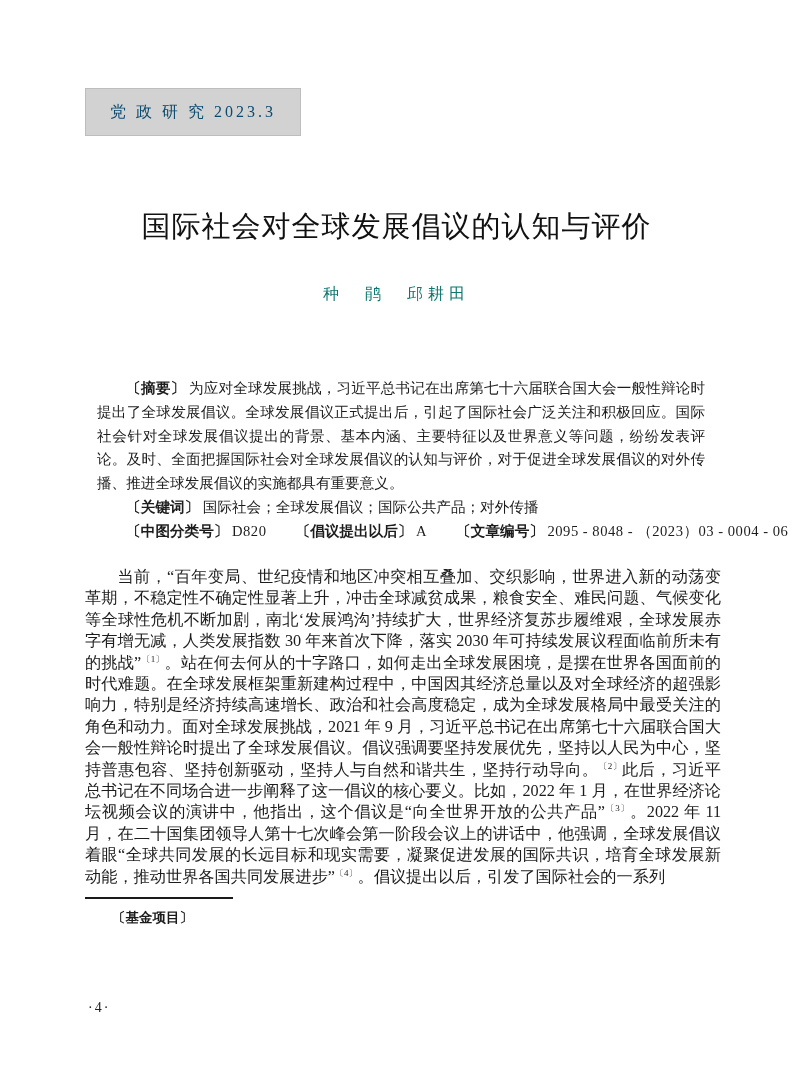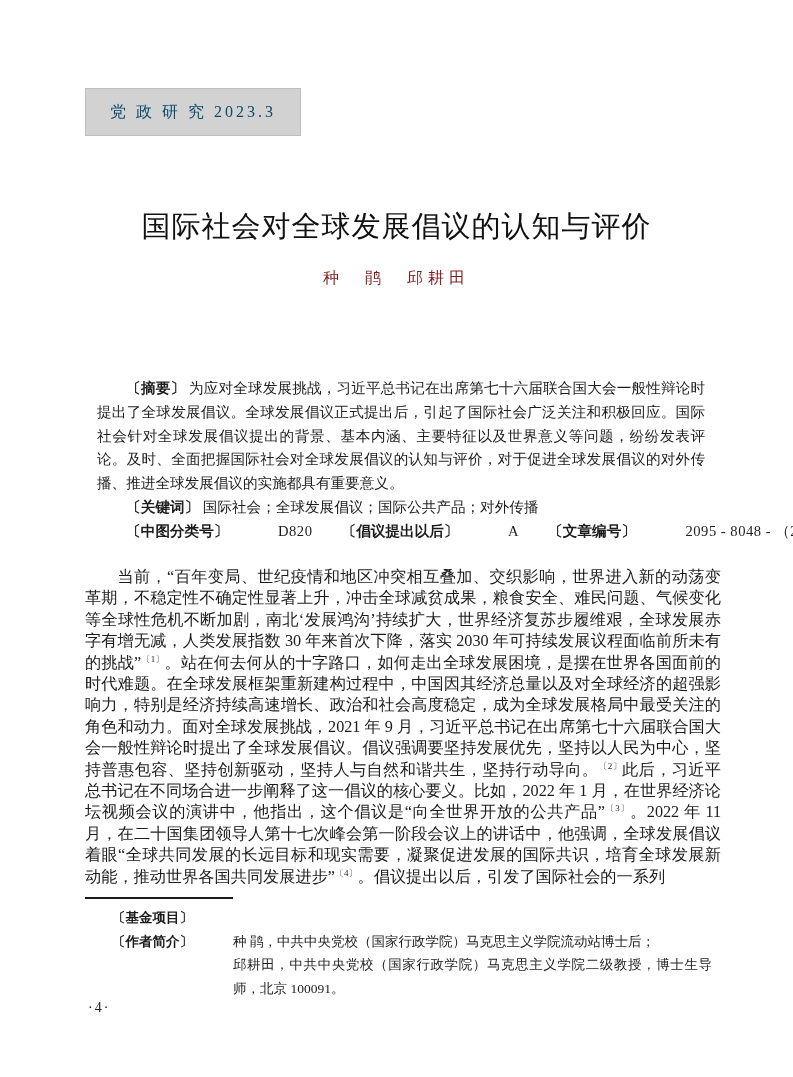--- a/index.html
+++ b/index.html
@@ -21,37 +21,37 @@
     display:flex; align-items:center; justify-content:center;
     font-size:16px; letter-spacing:3px; color:#0c4a6e;
   }
   .title {
     position:absolute; left:0; top:207px; width:100%;
     text-align:center;
     font-size:29px; font-weight:normal; letter-spacing:1px;
     color:#111;
   }
   .authors {
-    position:absolute; left:0; top:268px; width:100%;
+    position:absolute; left:0; top:284px; width:100%;
     text-align:center;
-    font-size:16px; letter-spacing:5px; color:#7f1d1d;
+    font-size:16px; letter-spacing:5px; color:#0f766e;
   }
   .abstract-block {
     position:absolute; left:97px; top:377px; width:608px;
     font-size:14.6px; line-height:23.8px;
     text-align:justify;
   }
   .abstract-block p { text-indent:2em; }
   .fn-label, .meta-label {
     font-family:Liberation Serif, serif;
     font-weight:bold;
   }
   .meta-line { text-indent:2em; white-space:nowrap; }
   .meta-gap { display:inline-block; width:2em; }
-  .meta-val { letter-spacing:0.5px;margin-left:46px; }
+  .meta-val { letter-spacing:0.5px; }
   .body-text {
     position:absolute; left:85px; top:567px; width:636px;
     font-size:16.2px; line-height:21.4px;
     text-align:justify;
   }
   .body-text p { text-indent:2em; }
   .body-text sup { font-size:9px; line-height:0; vertical-align:super; letter-spacing:0; }
   .footnote-divider {
     position:absolute; left:85px; top:897px;
     width:148px; height:2px; background:#1a1a1a;
@@ -90,24 +90,17 @@
   <div class="body-text">
     <p><span>当前，“百年变局、世纪疫情和地区冲突相互叠加、交织影响，世界进入新的动荡变革期，不稳定性不确定性显著上升，冲击全球减贫成果，粮食安全、难民问题、气候变化等全球性危机不断加剧，南北‘发展鸿沟’持续扩大，世界经济复苏步履维艰，全球发展赤字有增无减，人类发展指数 30 年来首次下降，落实 2030 年可持续发展议程面临前所未有的挑战”</span><sup>〔1〕</sup><span>。站在何去何从的十字路口，如何走出全球发展困境，是摆在世界各国面前的时代难题。在全球发展框架重新建构过程中，中国因其经济总量以及对全球经济的超强影响力，特别是经济持续高速增长、政治和社会高度稳定，成为全球发展格局中最受关注的角色和动力。面对全球发展挑战，2021 年 9 月，习近平总书记在出席第七十六届联合国大会一般性辩论时提出了全球发展倡议。倡议强调要坚持发展优先，坚持以人民为中心，坚持普惠包容、坚持创新驱动，坚持人与自然和谐共生，坚持行动导向。</span><sup>〔2〕</sup><span>此后，习近平总书记在不同场合进一步阐释了这一倡议的核心要义。比如，2022 年 1 月，在世界经济论坛视频会议的演讲中，他指出，这个倡议是“向全世界开放的公共产品”</span><sup>〔3〕</sup><span>。2022 年 11 月，在二十国集团领导人第十七次峰会第一阶段会议上的讲话中，他强调，全球发展倡议着眼“全球共同发展的长远目标和现实需要，凝聚促进发展的国际共识，培育全球发展新动能，推动世界各国共同发展进步”</span><sup>〔4〕</sup><span>。倡议提出以后，引发了国际社会的一系列</span></p>
   </div>
 
   <div class="footnote-divider"></div>
 
   <div class="footnotes">
     <div class="note-row">
       <span class="fn-label">〔基金项目〕</span>
     </div>
-    <div class="note-row">
-      <span class="fn-label">〔作者简介〕</span>
-      <div class="note-content">
-        <div>种 鹃，中共中央党校（国家行政学院）马克思主义学院流动站博士后；</div>
-        <div>邱耕田，中共中央党校（国家行政学院）马克思主义学院二级教授，博士生导师，北京 100091。</div>
-      </div>
-    </div>
   </div>
 
   <div class="page-number">·4·</div>
 
 </div>
 
 </body></html>

